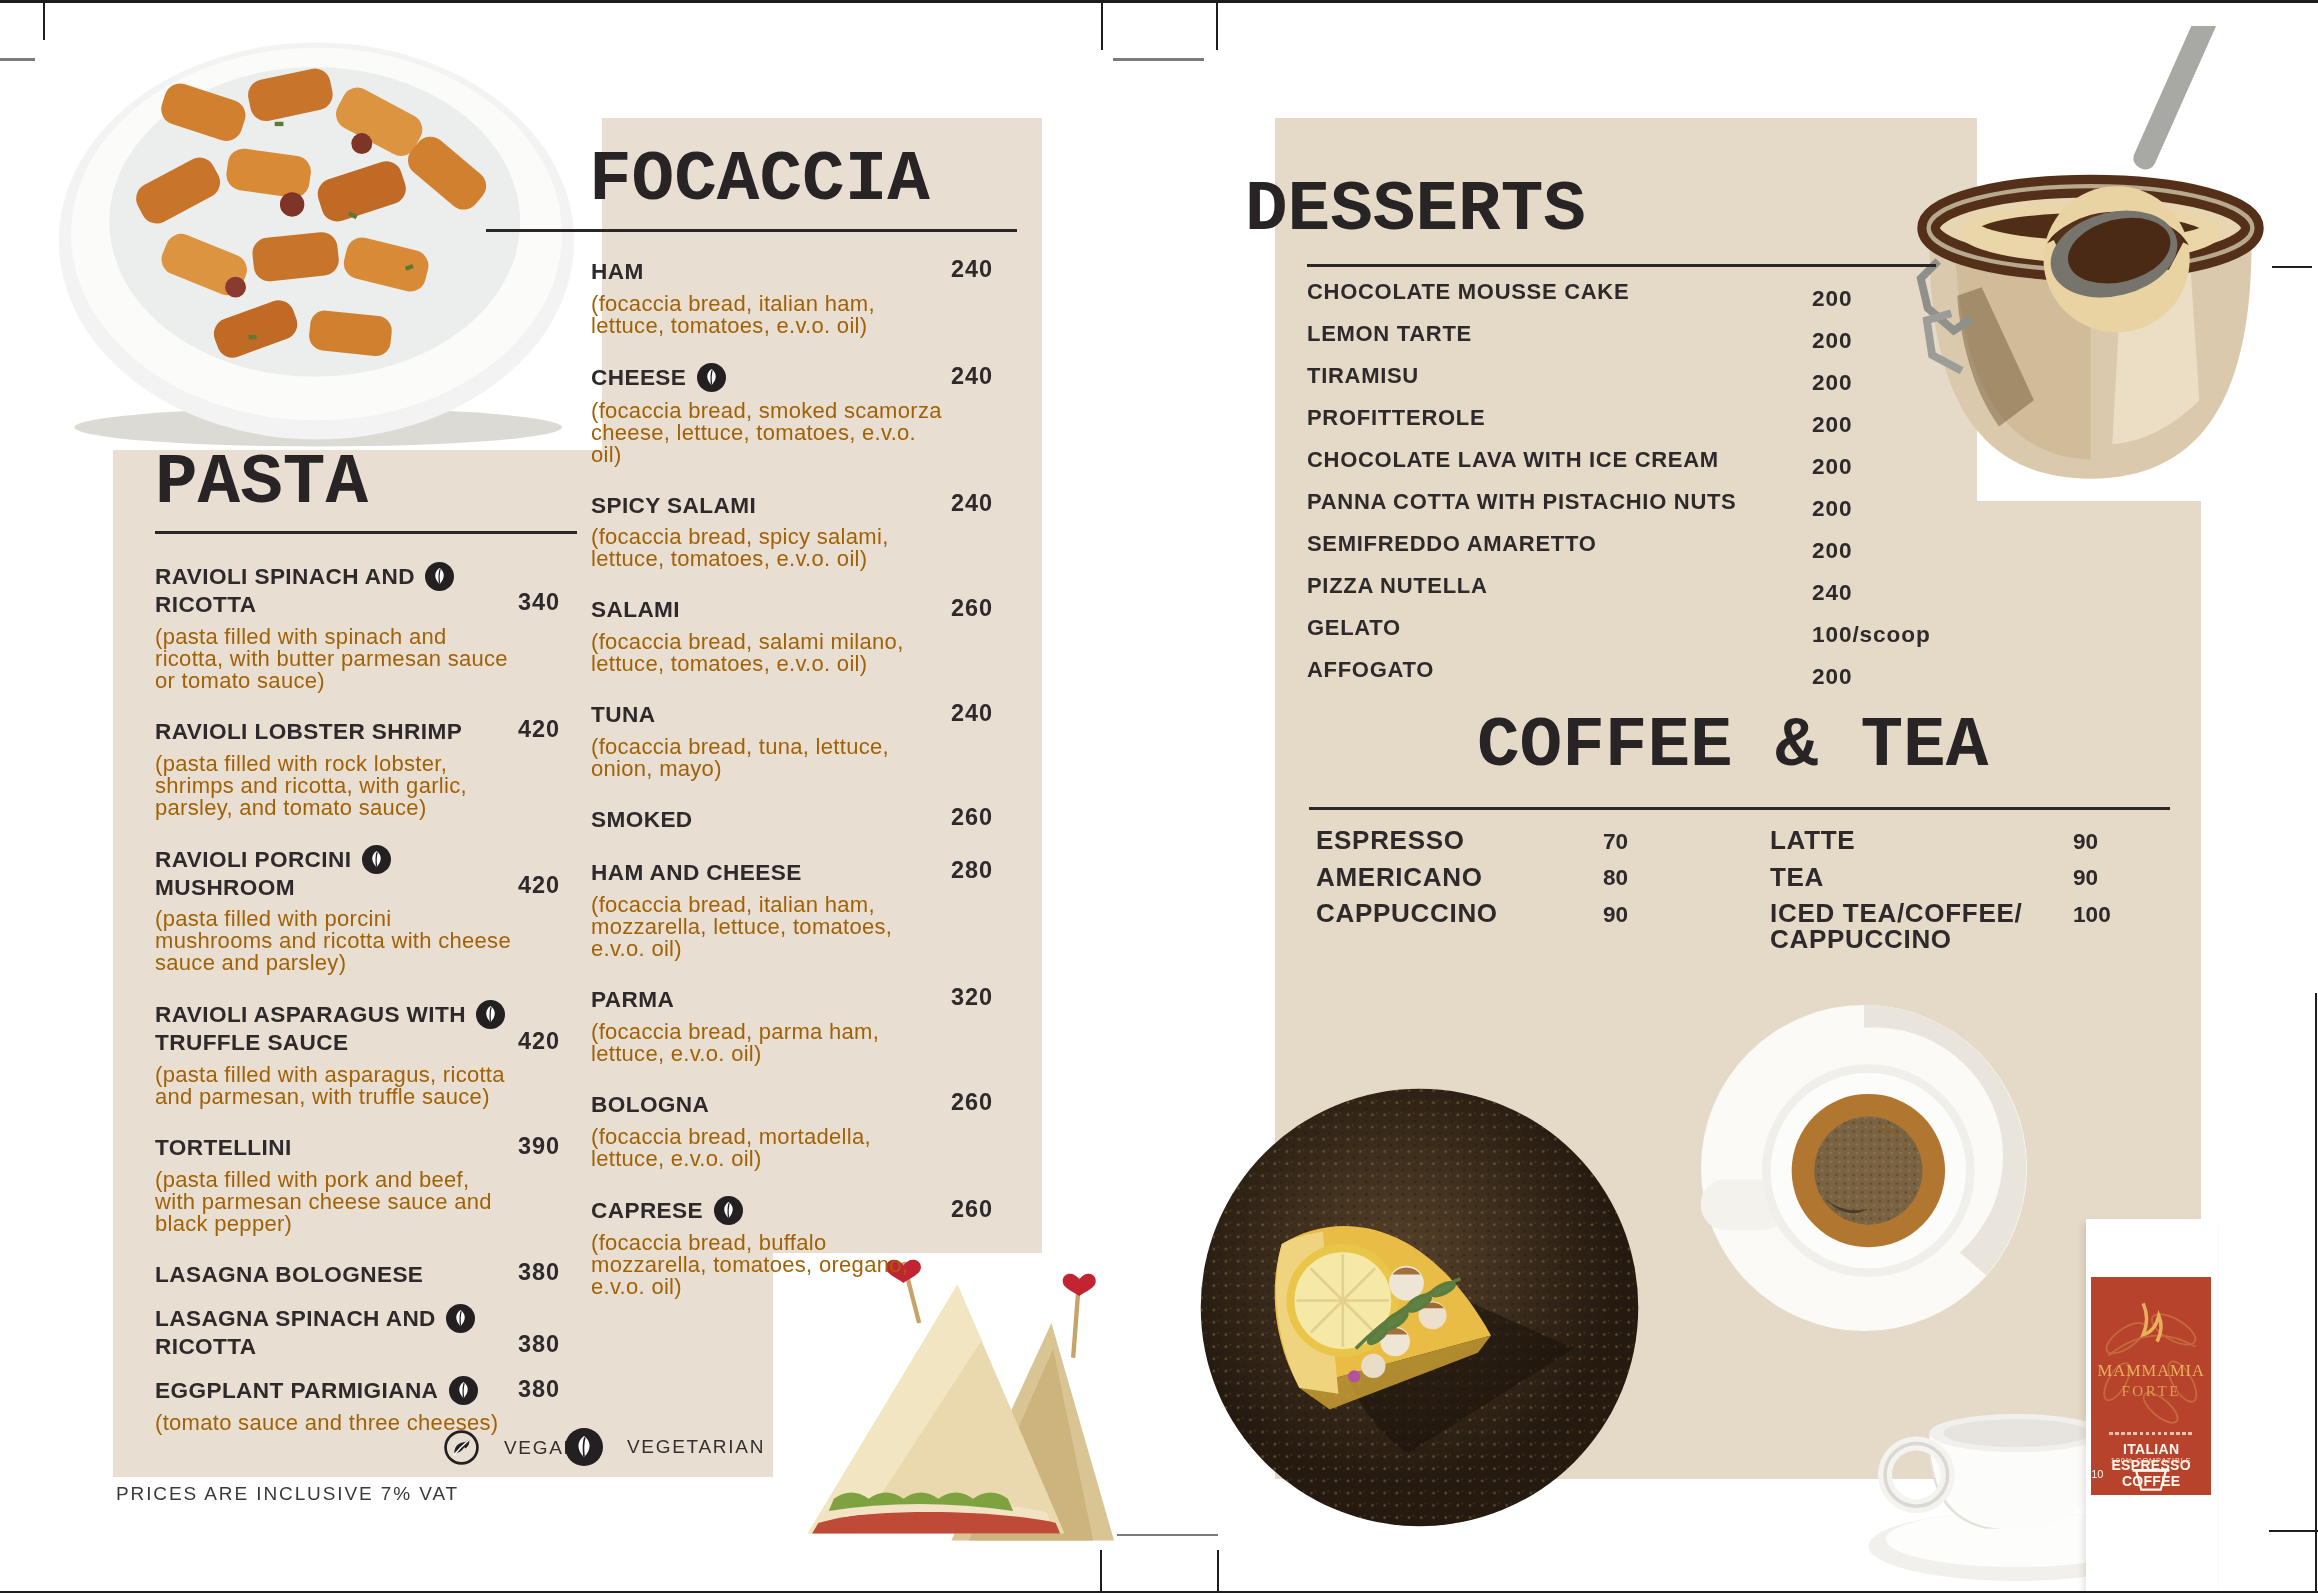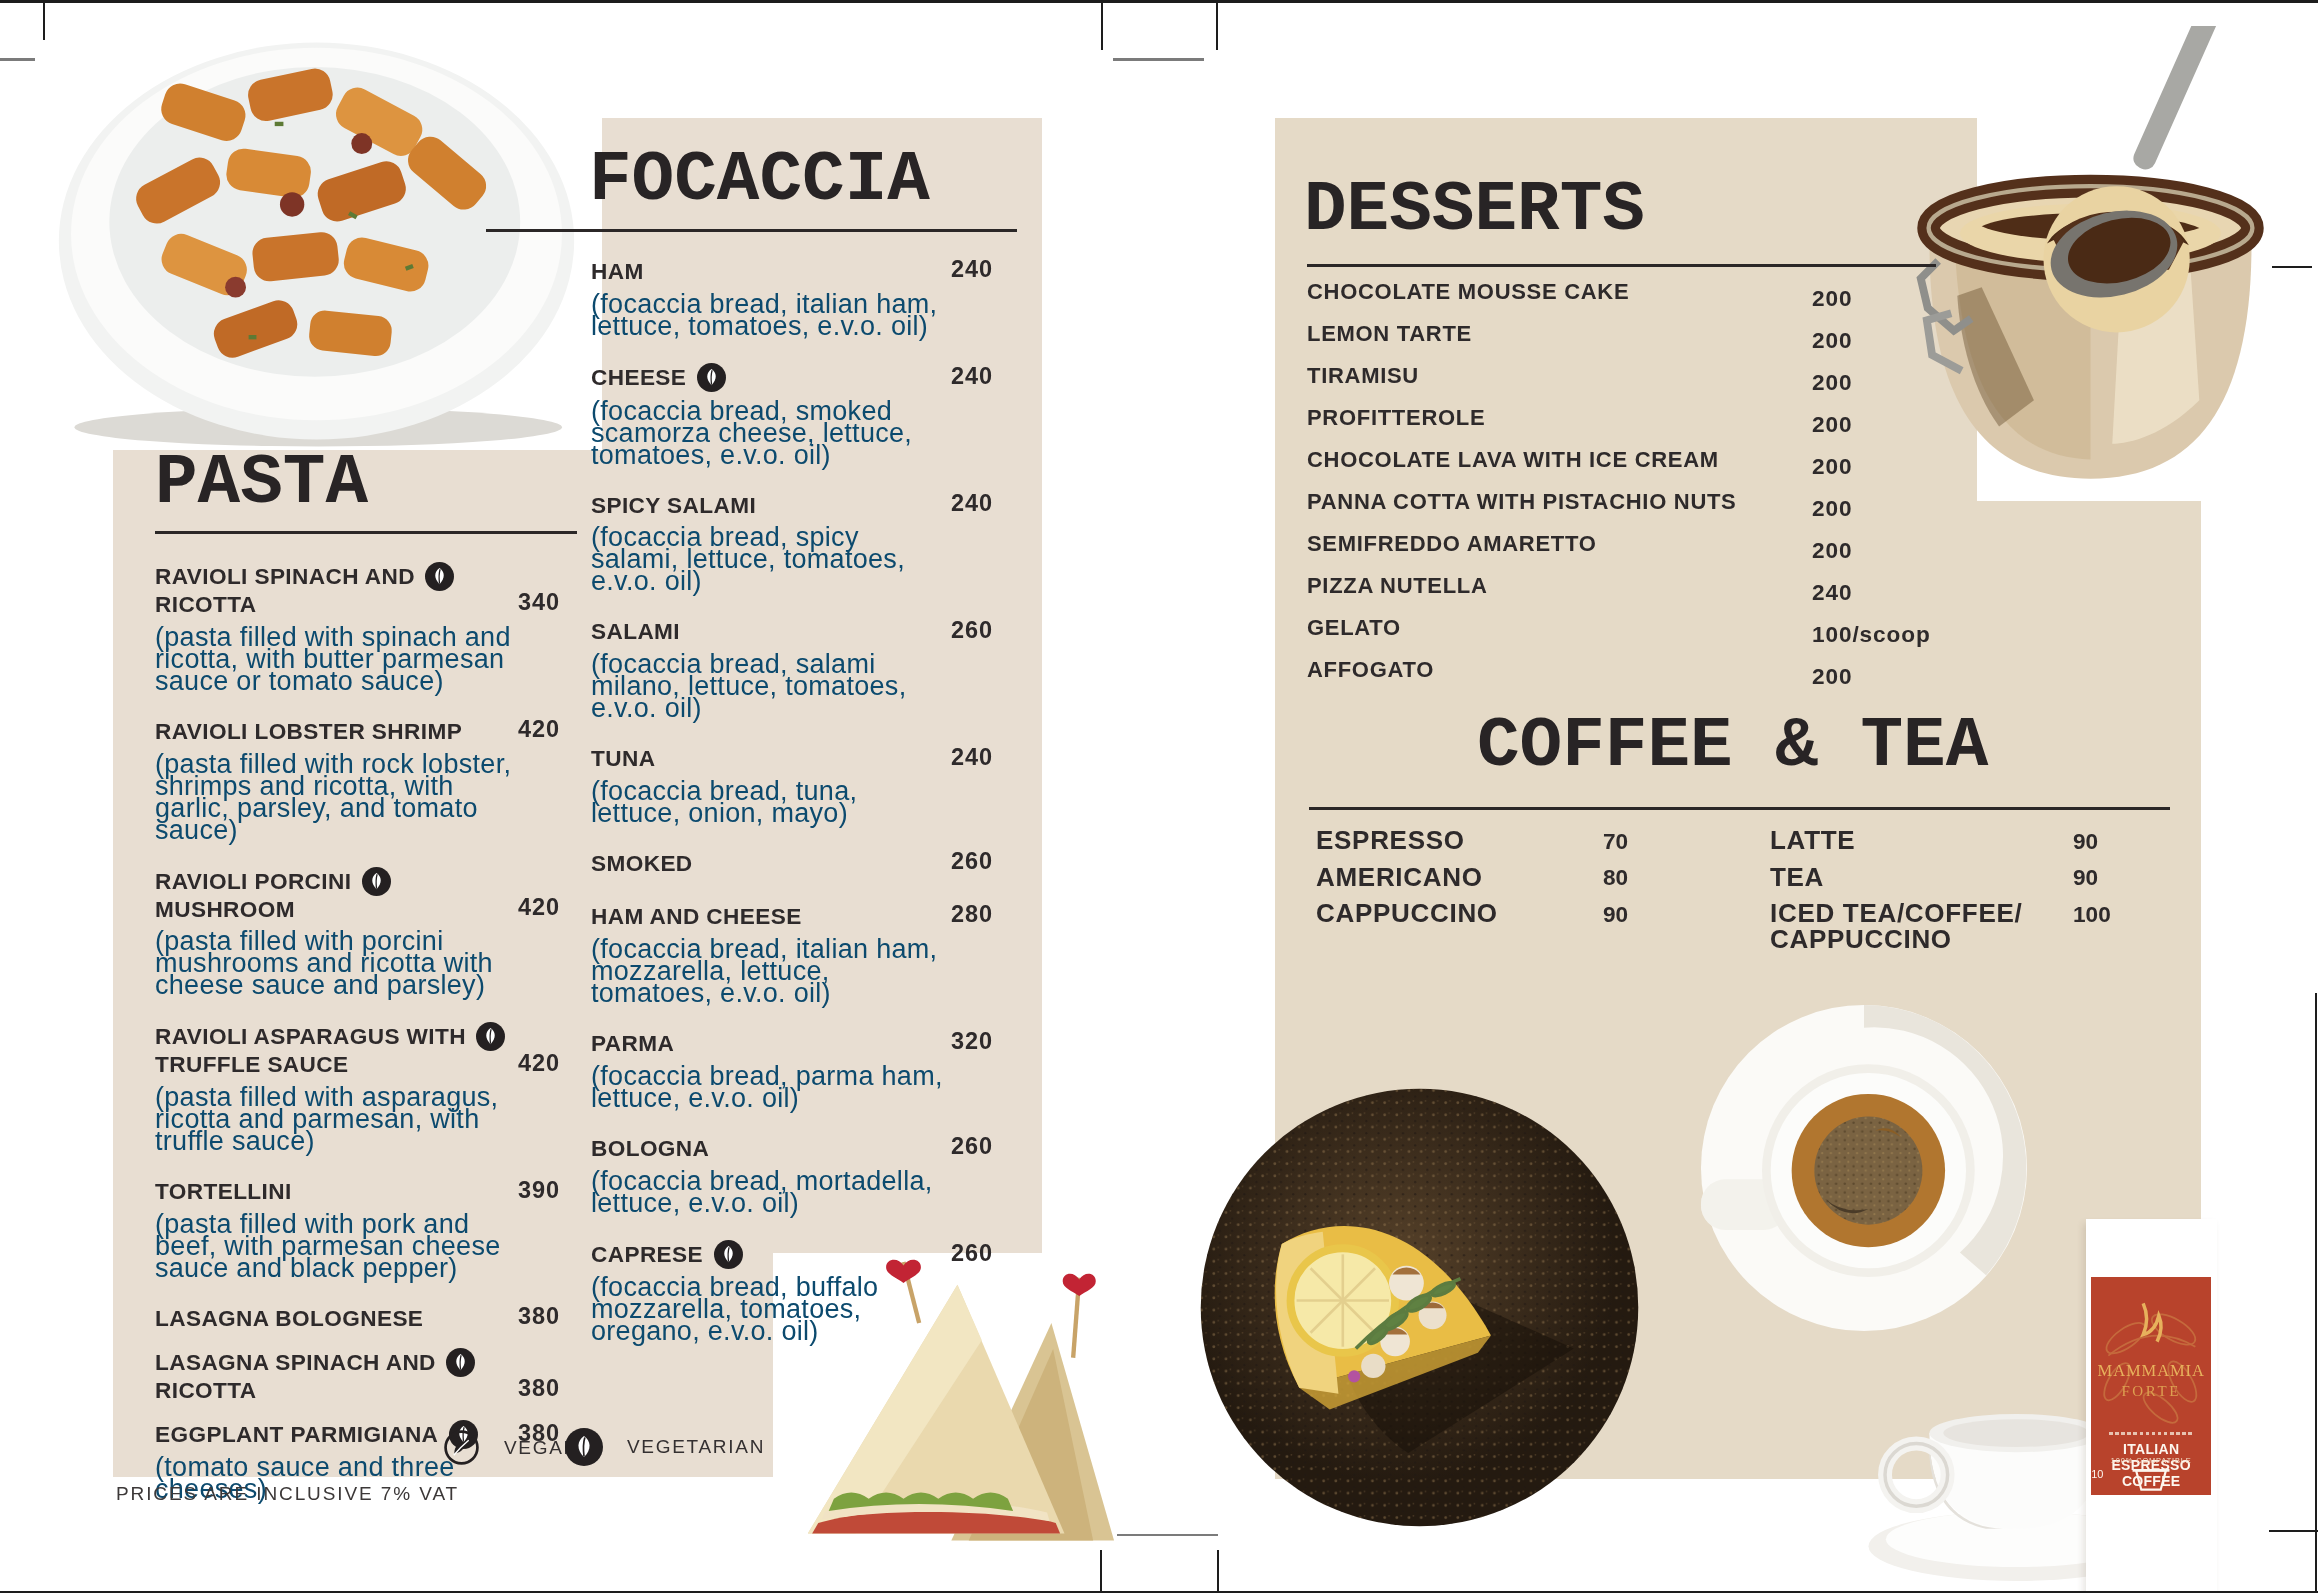--- a/index.html
+++ b/index.html
@@ -14,21 +14,21 @@
   .rule{position:absolute;background:#2b2727;height:2.6px;}
 
   
   .col{position:absolute;}
   .it{position:relative;margin-bottom:26px;}
   .it.tight{margin-bottom:15.7px;}
   .nhead{position:relative;}
   .nm{display:block;font-weight:bold;font-size:22.6px;line-height:26px;letter-spacing:0.4px;color:#2e2a2b;}
   .nm .txt{vertical-align:middle;}
   .pr{position:absolute;right:0;bottom:1.7px;font-weight:bold;font-size:23.5px;letter-spacing:0.9px;color:#2e2a2b;}
-  .ds{margin-top:7.8px;font-size:27px;line-height:22px;letter-spacing:0.3px;color:#0c4a6e;}
+  .ds{margin-top:7.8px;font-size:22px;line-height:22px;letter-spacing:0.3px;color:#a16207;}
   #focaccia-list .nm{width:331px;}
   #pasta-list .nm{width:388px;}
   #focaccia-list .ds{width:357px;}
   #pasta-list .ds{width:357px;}
 
   .leaf-badge{display:inline-block;vertical-align:middle;margin-left:10.5px;width:29px;height:29px;}
 
   
   .drow{position:relative;margin-bottom:16px;}
   .drow .dn{display:block;font-weight:bold;font-size:22px;line-height:26px;letter-spacing:0.7px;color:#2e2a2b;}
@@ -419,21 +419,21 @@
     <svg width="38" height="38" viewBox="0 0 36 36">
       <circle cx="18" cy="18" r="18" fill="#242021"></circle>
       <path d="M18 7.5 C24.5 12 25.5 20 18 27.5 C10.5 20 11.5 12 18 7.5 Z" fill="#ffffff"></path>
       <path d="M18 27 C17.2 20 17.2 14 18.8 9" stroke="#242021" stroke-width="1.6" fill="none"></path>
     </svg>
     <span>VEGETARIAN</span>
   </div>
 
   <div id="footnote">PRICES ARE INCLUSIVE 7% VAT</div>
 
-  <div class="heading" style="left:1304px;top:175px;">DESSERTS</div>
+  <div class="heading" style="left:1245px;top:175px;">DESSERTS</div>
   <div class="rule" style="left:1307px;top:264px;width:629px;"></div>
 
   <div class="col" style="left:1307px;top:279px;width:645px;">
     <div class="drow">
         <span class="dn">CHOCOLATE MOUSSE CAKE</span>
         <span class="dp">200</span>
       </div>
     <div class="drow">
         <span class="dn">LEMON TARTE</span>
         <span class="dp">200</span>

